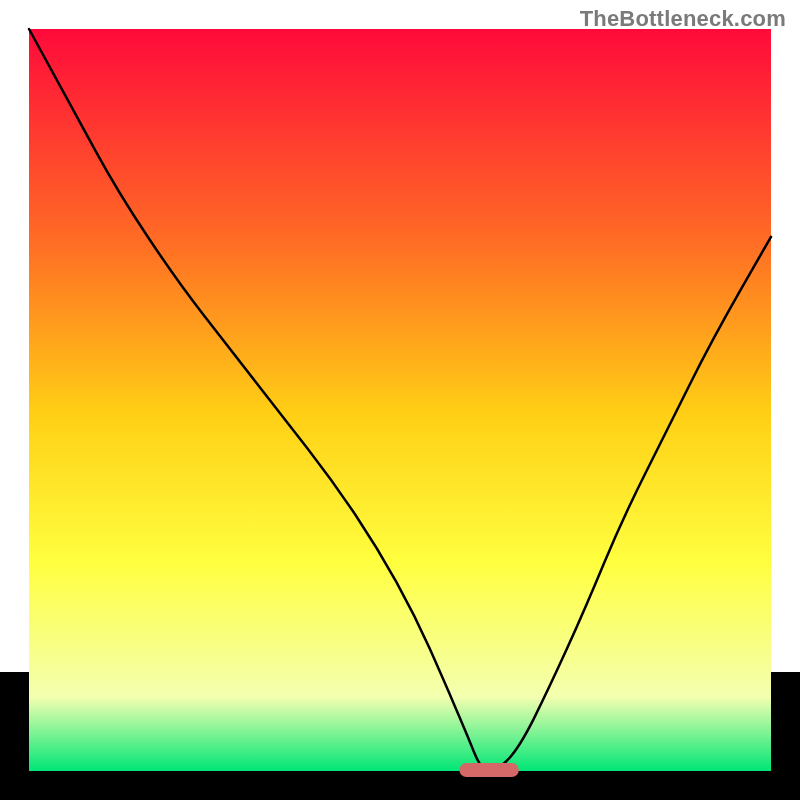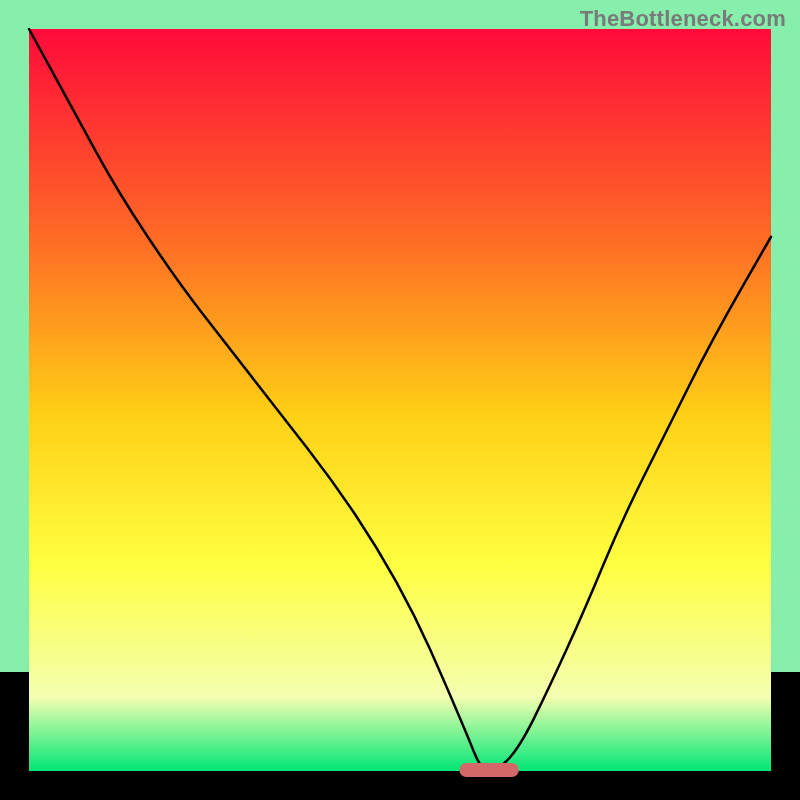--- a/index.html
+++ b/index.html
@@ -7,21 +7,21 @@
     padding: 0;
     width: 800px;
     height: 800px;
     background: #000;
     overflow: hidden;
   }
   .frame {
     position: relative;
     width: 800px;
     height: 672px;
-    background: #86efac;
+    background: #ffffff;
   }
   .watermark {
     position: absolute;
     top: 6px;
     right: 14px;
     font-family: Arial, Helvetica, sans-serif;
     font-size: 22px;
     font-weight: 600;
     color: #7a7a7a;
     letter-spacing: 0.2px;

